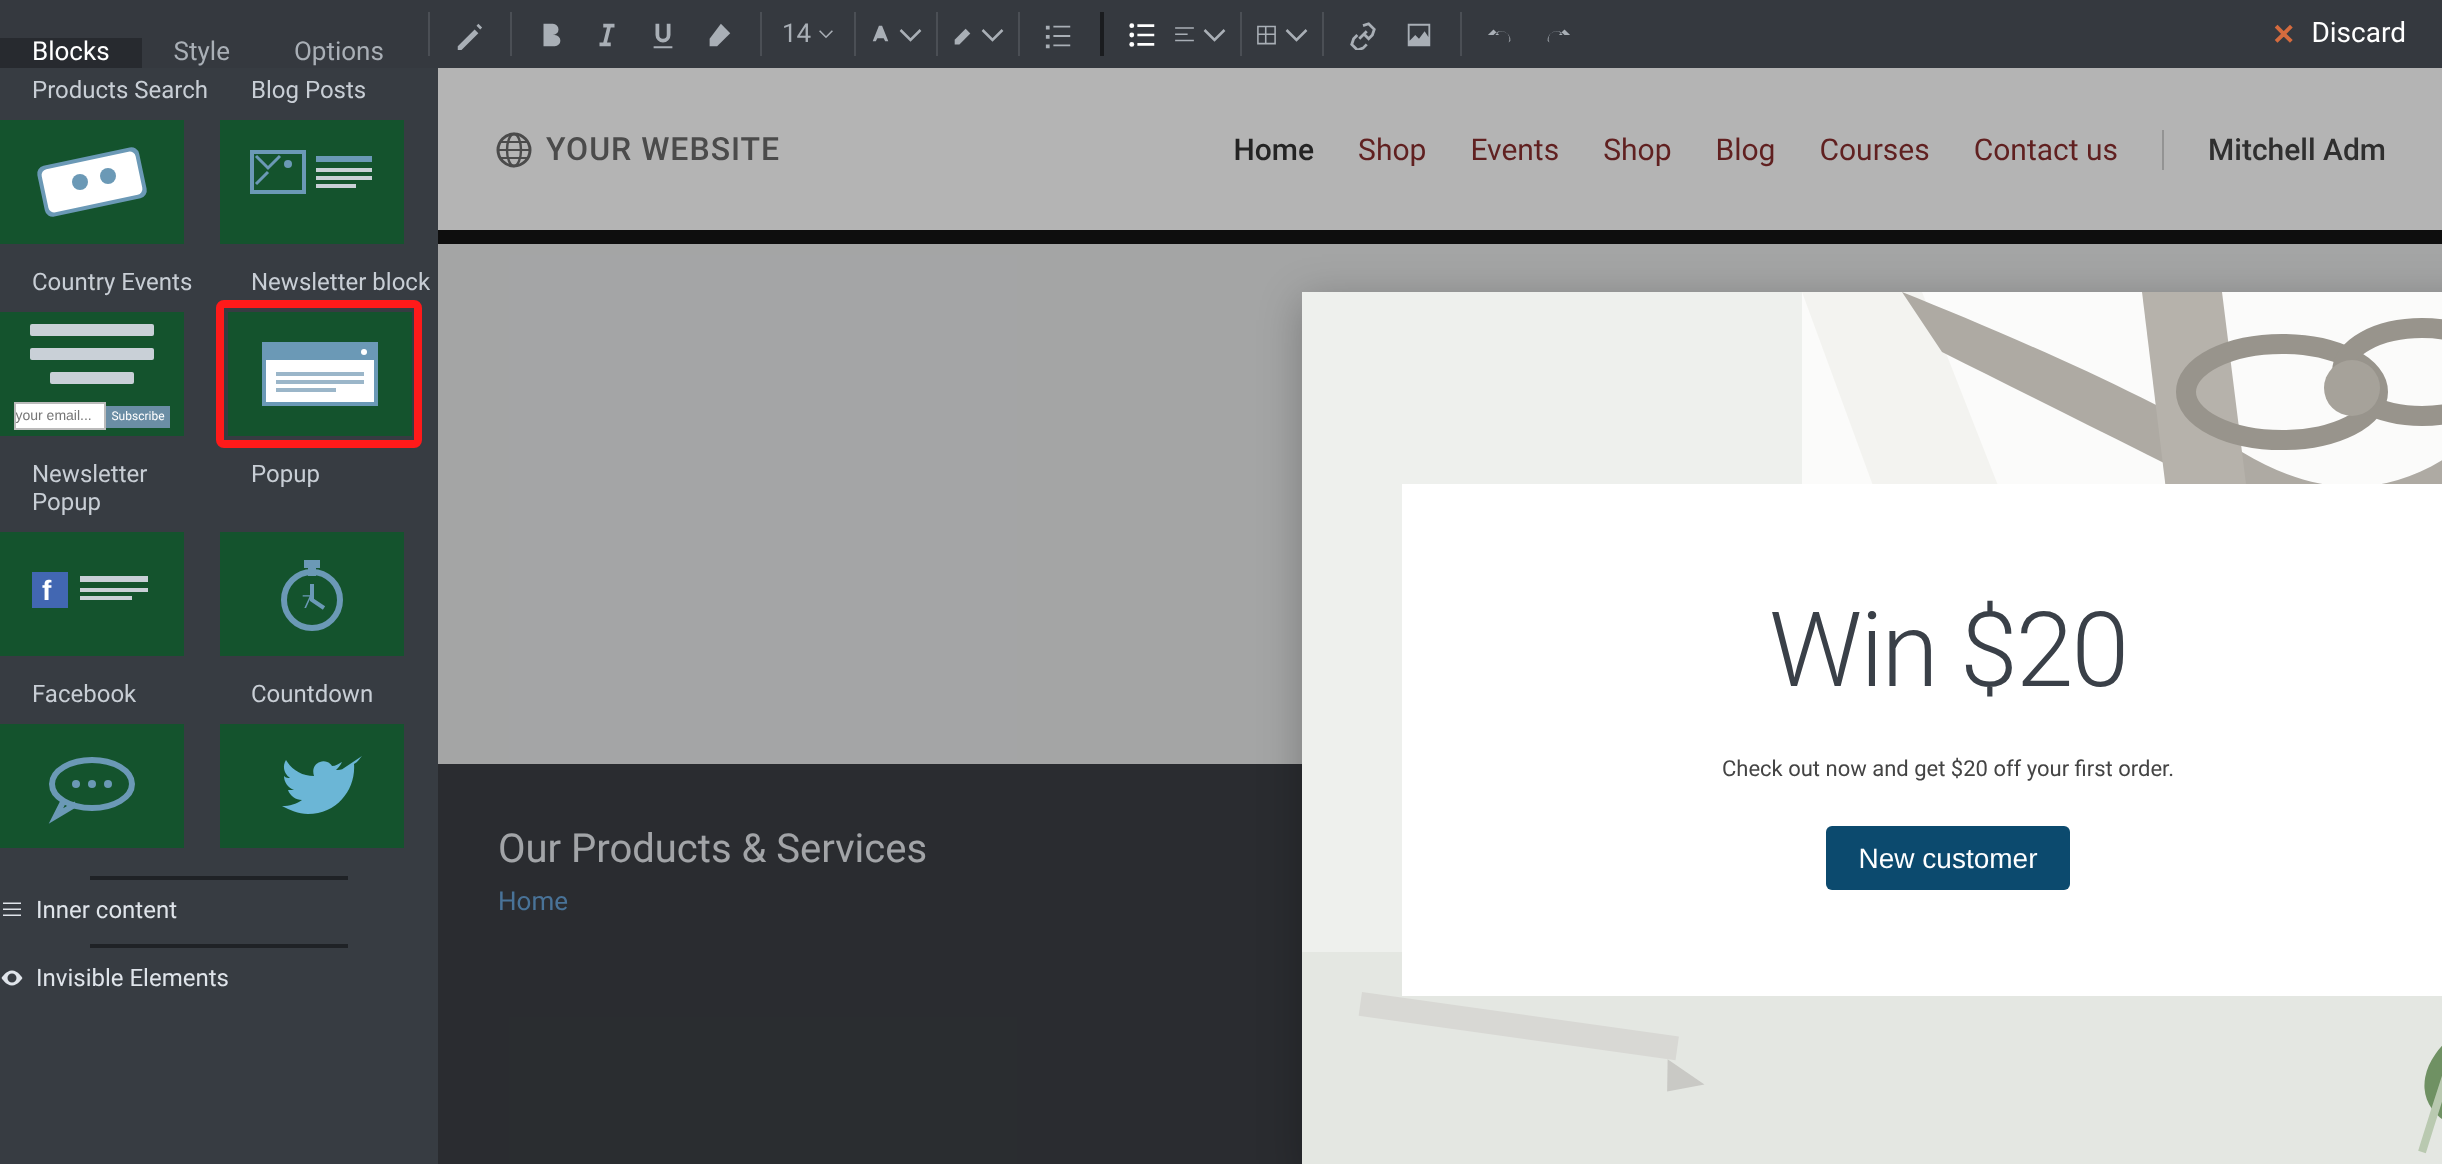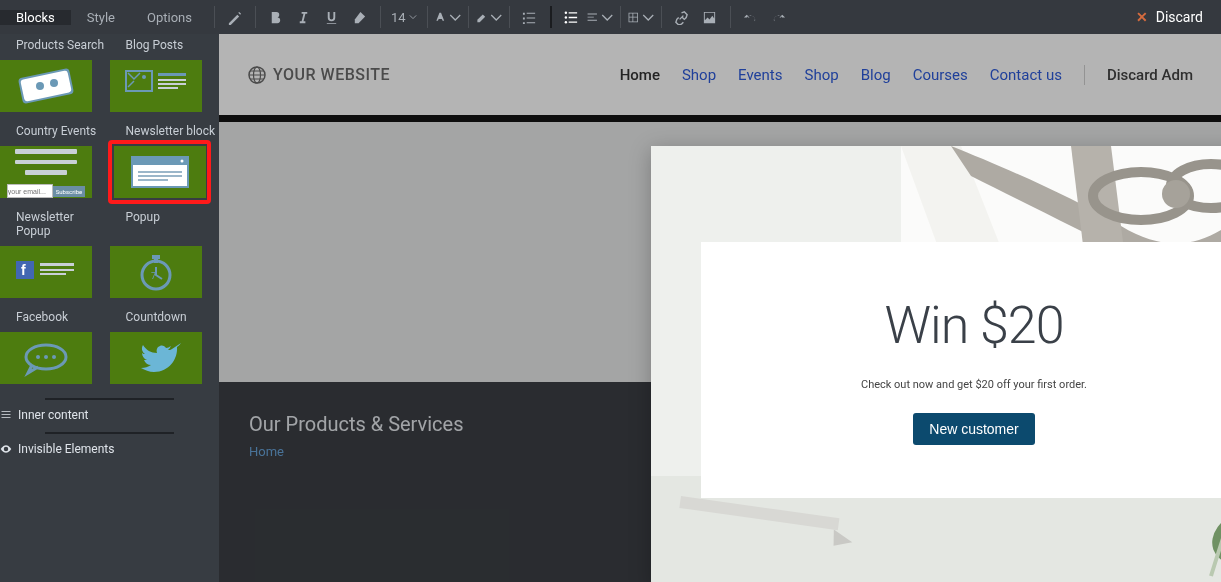--- a/index.html
+++ b/index.html
@@ -2,61 +2,61 @@
 <html><head>
 <meta charset="utf-8">
 <style>
   * { box-sizing: border-box; margin: 0; padding: 0; }
   body { font-family: -apple-system, BlinkMacSystemFont, "Segoe UI", Roboto, sans-serif; width: 1221px; height: 582px; overflow: hidden; background: #fff; }
   
   .app { display: flex; flex-direction: column; width: 100%; height: 100%; }
   
   
   .top-toolbar { height: 34px; background: #35393f; display: flex; align-items: stretch; color: #d4d8dc; font-size: 13px; }
-  .tabs { display: flex; align-items: center; }
+  .tabs { display: flex; align-items: flex-end; }
   .tab { display: flex; align-items: center; padding: 0 16px; cursor: pointer; color: #a9afb6; }
   .tab.active { background: #272a2f; color: #fff; }
   .tool-sep { width: 1px; height: 22px; background: #4b4f55; margin: 0 6px; align-self: center; }
   .tool-btn { display: flex; align-items: center; justify-content: center; width: 28px; height: 34px; color: #a9afb6; cursor: pointer; }
   .tool-btn svg { width: 15px; height: 15px; fill: currentColor; }
   .tool-size { color: #a9afb6; font-size: 13px; padding: 0 4px; display:flex; align-items:center; }
   .caret { width: 8px; height: 8px; margin-left: 3px; }
   .discard { margin-left: auto; display: flex; align-items: center; padding: 0 18px; cursor: pointer; color: #fff; font-size: 14px; }
   .discard .x { color: #d56b3e; margin-right: 8px; font-weight: bold; }
   
   
   .main { display: flex; flex: 1; min-height: 0; }
   
   
   .sidebar { width: 219px; background: #373c42; color: #c4cad1; font-size: 12px; overflow: hidden; }
   .block-row { display: flex; }
   .block-cell { width: 50%; padding: 0 10px 8px 0; }
   .block-cell:first-child { padding-left: 0; }
   .block-row.labels { display:flex; padding: 4px 0 8px 0; }
   .block-label { width: 50%; font-size: 12px; color: #c8ced5; padding-left: 16px; }
-  .thumb { background: #4d7c0f; width: 92px; height: 52px; display:flex; align-items:center; justify-content:center; position: relative; }
+  .thumb { background: #14532d; width: 92px; height: 62px; display:flex; align-items:center; justify-content:center; position: relative; }
   .thumb svg { width: 72px; height: 46px; }
   .thumb.news { flex-direction: column; align-items: center; justify-content: center; }
   .thumb.news .bar { width: 62px; height: 6px; background: #c9d0d7; margin: 3px 0; border-radius:1px; }
   .thumb.news .bar.short { width: 42px; }
   .thumb.news .subbox { display:flex; align-items:center; margin-top:6px; }
   .thumb.news .subbox input { width: 46px; height: 14px; font-size: 7px; border: 1px solid #bbb; }
   .thumb.news .subbox .subbtn { background:#6b8ea5; color:#fff; font-size:6px; padding:2px 3px; }
   .highlight-red { border: 4px solid #ff1a1a; border-radius: 4px; padding: 2px; margin: -6px -2px; }
   .section-div { border-top: 2px solid #1f2226; margin: 6px 45px 4px 45px; }
   .section-title { text-align: center; font-size: 12px; color: #dfe4ea; padding: 4px 0; display:flex; align-items:center; justify-content:flex-start; gap:6px; }
   .section-title svg { width: 12px; height: 12px; fill: #dfe4ea; }
   
   
   .canvas { flex: 1; position: relative; background: #fff; overflow: hidden; }
   .site-header { height: 88px; background: #fff; display: flex; align-items: center; padding: 0 28px; border-bottom: 7px solid #000000; }
   .logo { display:flex; align-items:center; color:#5e5e5e; font-weight:500; letter-spacing:0.5px; }
   .logo svg { width: 20px; height: 20px; margin-right: 6px; fill:#5e5e5e; }
   .nav { margin-left: auto; display: flex; align-items: center; gap: 22px; font-size: 15px; color: #666; }
-  .nav a { color: #1d4ed8; cursor: pointer; }
+  .nav a { color: #7f1d1d; cursor: pointer; }
   .nav a.active { color: #222; font-weight: 500; }
   .nav-sep { width: 1px; height: 20px; background: #ccc; }
   .username { color: #333; font-weight: 500; }
   .hero { height: 260px; background: #e6e8e9; }
   .dark-section { background: #2b2f35; color: #e3e7ec; padding: 30px 30px 40px; min-height: 400px; }
   .dark-section h2 { font-size: 20px; font-weight: 400; margin-bottom: 8px; }
   .dark-section .bc { color: #5b9bd5; font-size: 13px; }
   .dark-right { float: right; width: 480px; font-size: 13.5px; line-height: 1.7; text-align: left; margin-top: 20px; }
   
   
@@ -347,21 +347,21 @@
         </div>
         <div class="nav">
           <a class="active">Home</a>
           <a>Shop</a>
           <a>Events</a>
           <a>Shop</a>
           <a>Blog</a>
           <a>Courses</a>
           <a>Contact us</a>
           <div class="nav-sep"></div>
-          <span class="username">Discard Adm</span>
+          <span class="username">Mitchell Adm</span>
         </div>
       </div>
       <div class="hero"></div>
       <div class="dark-section">
         <div class="dark-right">
           <div>sionate people whose</div>
           <div>s life through disruptive</div>
           <div>eat products to solve y</div>
           <div style="height:22px"></div>
           <div>gned for small to medi</div>

